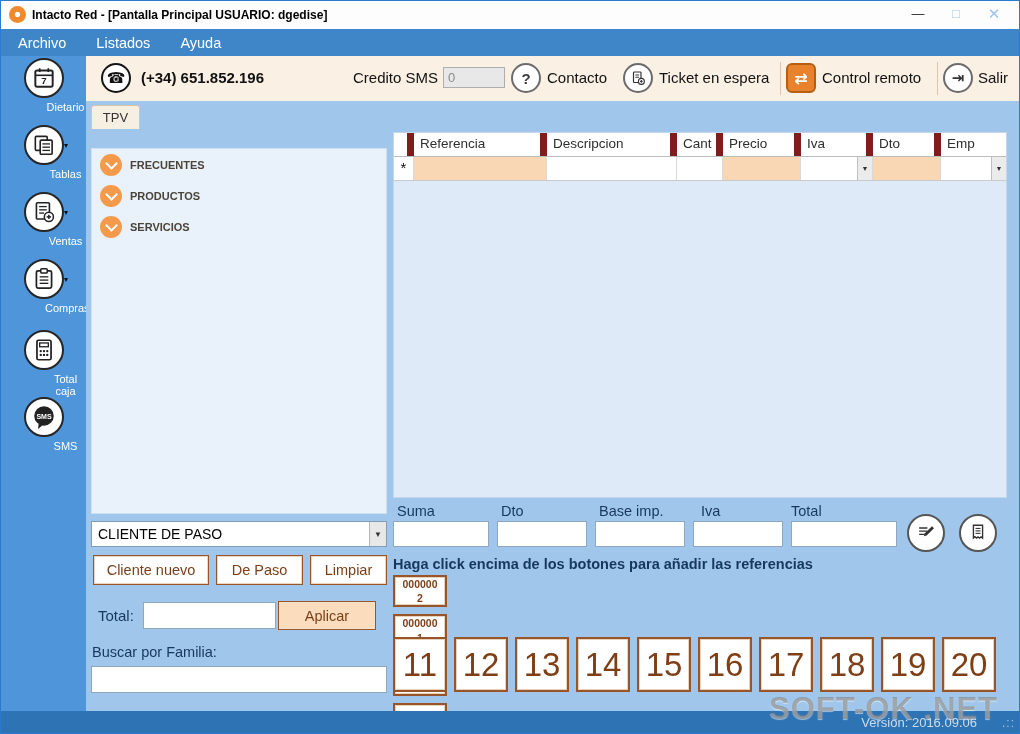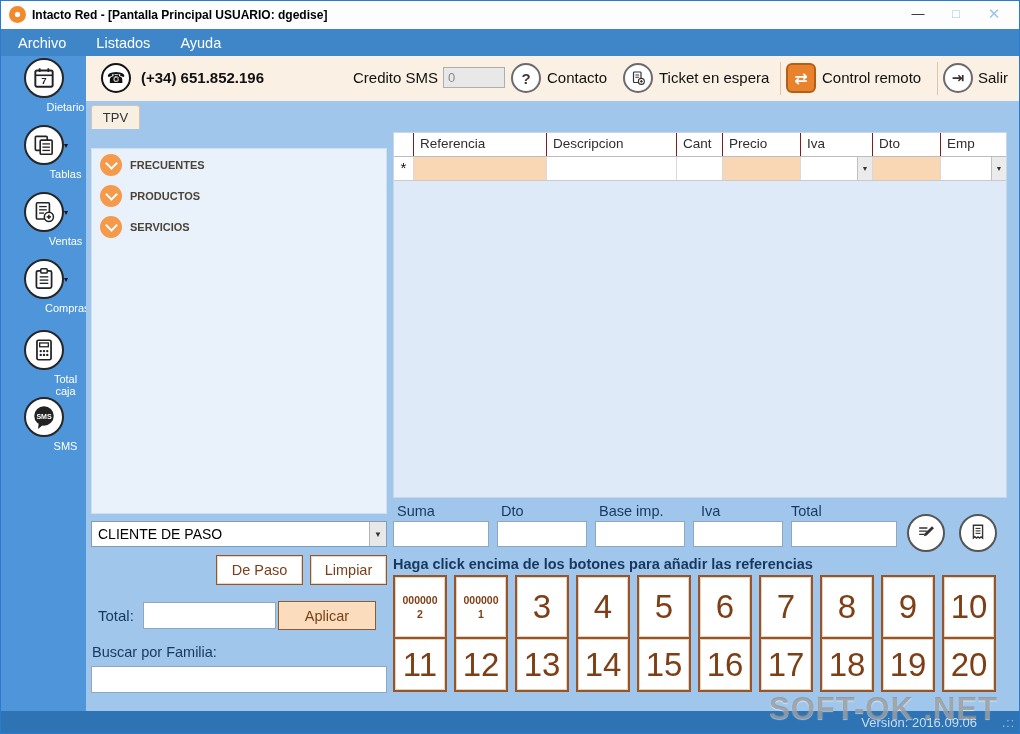--- a/index.html
+++ b/index.html
@@ -38,21 +38,21 @@
   .tab{position:absolute;left:5px;top:4px;width:47px;height:23px;background:#F8EFE3;border:1px solid #d8c4a8;border-bottom:none;border-radius:3px 3px 0 0;text-align:center;line-height:23px;font-size:13px;color:#333;}
 
   .tree-panel{position:absolute;left:5px;top:31px;width:296px;height:366px;background:#E9F2FB;border:1px solid #cfe0f0;box-sizing:border-box;margin-top:16px;}
   .tree-item{display:flex;align-items:center;gap:8px;padding:5px 0 4px 8px;}
   .tree-bullet{width:22px;height:22px;border-radius:50%;background:#F59A4B;position:relative;flex:0 0 22px;}
   .chev{position:absolute;left:6.5px;top:5px;width:7px;height:7px;border-right:2.5px solid #fff;border-bottom:2.5px solid #fff;transform:rotate(45deg);}
   .tree-label{font-size:11px;font-weight:bold;color:#4c4338;}
 
   .grid-panel{position:absolute;left:307px;top:31px;width:614px;height:366px;background:#DEEAF7;border:1px solid #c6d7ea;box-sizing:border-box;}
   .gheader{display:flex;height:23px;background:#fff;border-bottom:1px solid #bdbdbd;}
-  .gh{box-sizing:border-box;border-right:1px solid #7f1d1d;font-size:13.5px;color:#2e2e2e;padding:3px 0 0 6px;overflow:hidden;}
+  .gh{box-sizing:border-box;border-right:7px solid #7f1d1d;font-size:13.5px;color:#2e2e2e;padding:3px 0 0 6px;overflow:hidden;}
   .grow{display:flex;height:23px;background:#fff;border-bottom:1px solid #cbcbcb;}
   .gc{box-sizing:border-box;border-right:1px solid #d9d9d9;display:flex;align-items:center;}
   .gc.orange{background:#F9D6B4;}
   .dd{margin-left:auto;width:14px;height:100%;background:#ebebeb;border-left:1px solid #c0c0c0;display:flex;align-items:center;justify-content:center;font-size:7px;color:#333;}
   .w-mark{width:20px;}.w-ref{width:133px;}.w-desc{width:130px;}.w-cant{width:46px;}
   .w-precio{width:78px;}.w-iva{width:72px;}.w-dto{width:68px;}.w-emp{flex:1;}
   .marker{width:20px;text-align:center;font-size:15px;line-height:22px;color:#111;border-right:1px solid #d9d9d9;box-sizing:border-box;}
 
   .navy{color:#17375E;}
   .field-label{position:absolute;font-size:14.5px;}
@@ -277,20 +277,21 @@
         <div class="gc w-emp" style="border-right:none;">
             <div class="dd">▼</div>
           </div>
       </div>
     </div>
 
     <div class="select-box">
       <div class="select-text">CLIENTE DE PASO</div>
       <div class="select-arrow">▼</div>
     </div>
+    <div class="brown-btn" style="left:7px;width:116px;">Cliente nuevo</div>
     <div class="brown-btn" style="left:130px;width:87px;">De Paso</div>
     <div class="brown-btn" style="left:224px;width:77px;">Limpiar</div>
 
     <div class="field-label navy" style="left:12px;top:506px;font-size:15px;">Total:</div>
     <input class="text-input abs" style="left: 57px; top: 501px; width: 133px; height: 27px;">
     <div class="aplicar">Aplicar</div>
 
     <div class="field-label navy" style="left:6px;top:543px;">Buscar por Familia:</div>
     <input class="text-input abs" style="left: 5px; top: 565px; width: 296px; height: 27px;">
 
@@ -317,21 +318,21 @@
       <svg width="22" height="22" viewBox="0 0 24 24">
         <path d="M7 3.5h10v14l-1.7-1.3-1.65 1.3-1.65-1.3-1.65 1.3L8.65 16 7 17.5z" fill="none" stroke="#333" stroke-width="1.5"></path>
         <line x1="9.3" y1="7" x2="14.7" y2="7" stroke="#333" stroke-width="1.2"></line>
         <line x1="9.3" y1="9.7" x2="14.7" y2="9.7" stroke="#333" stroke-width="1.2"></line>
         <line x1="9.3" y1="12.4" x2="14.7" y2="12.4" stroke="#333" stroke-width="1.2"></line>
       </svg>
     </div>
 
     <div class="hint navy">Haga click encima de los botones para añadir las referencias</div>
 
-    <div class="ref-row" style="top:474px;height:64px;">
+    <div class="ref-row" style="top:474px;height:56px;flex-direction:column;">
       <div class="ref-btn small">000000
 2</div>
       <div class="ref-btn small">000000
 1</div>
       <div class="ref-btn">3</div>
       <div class="ref-btn">4</div>
       <div class="ref-btn">5</div>
       <div class="ref-btn">6</div>
       <div class="ref-btn">7</div>
       <div class="ref-btn">8</div>

